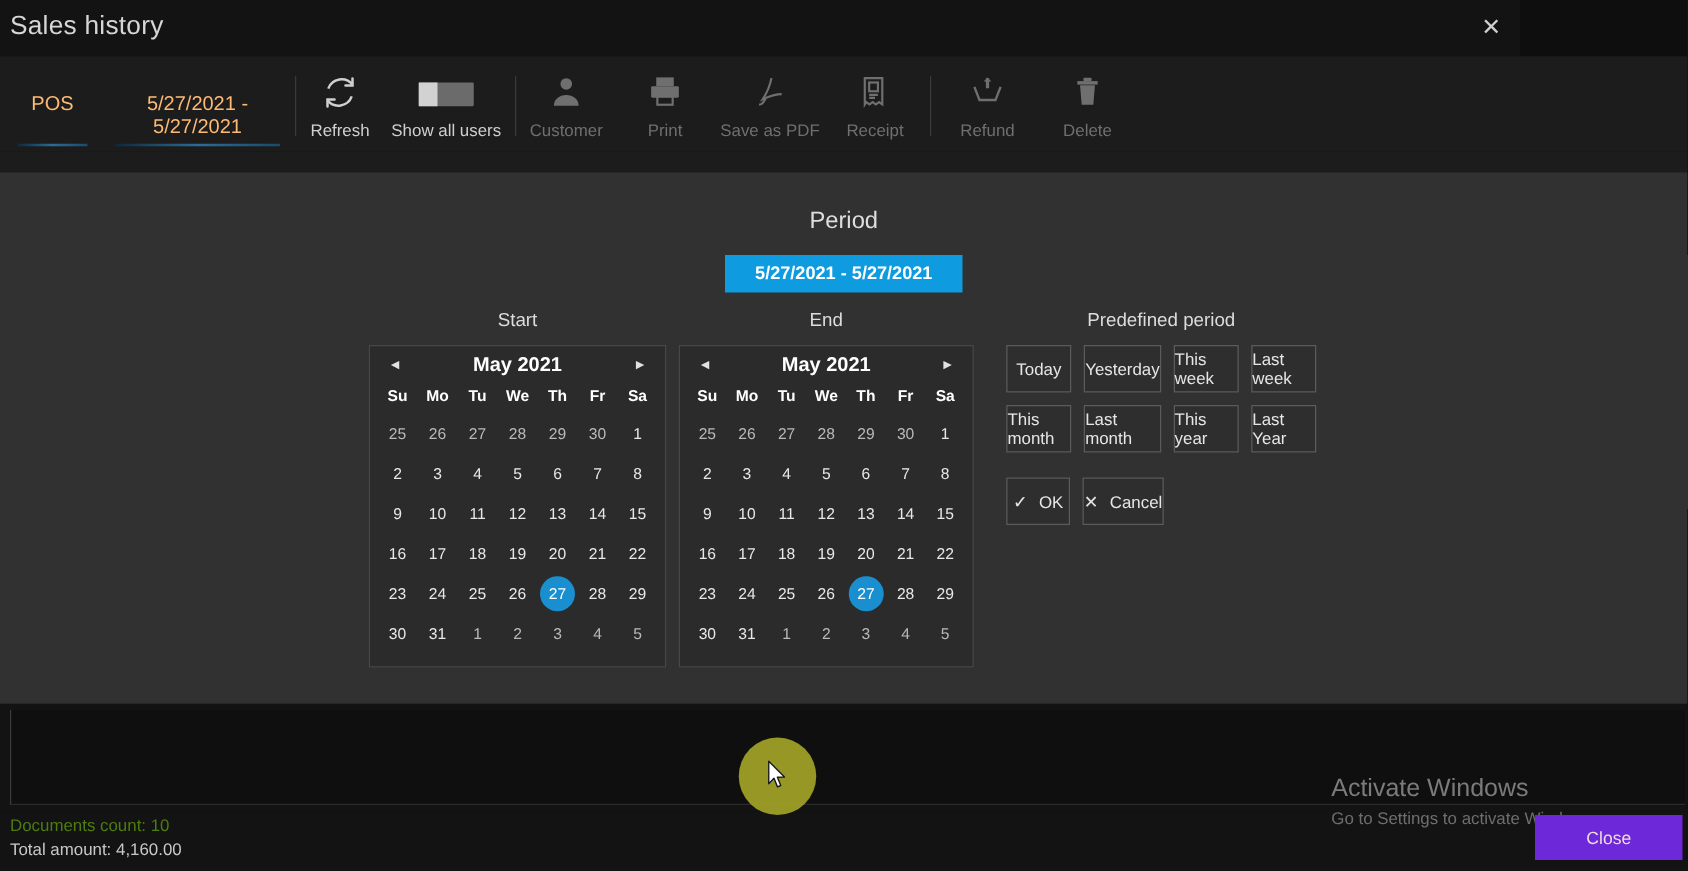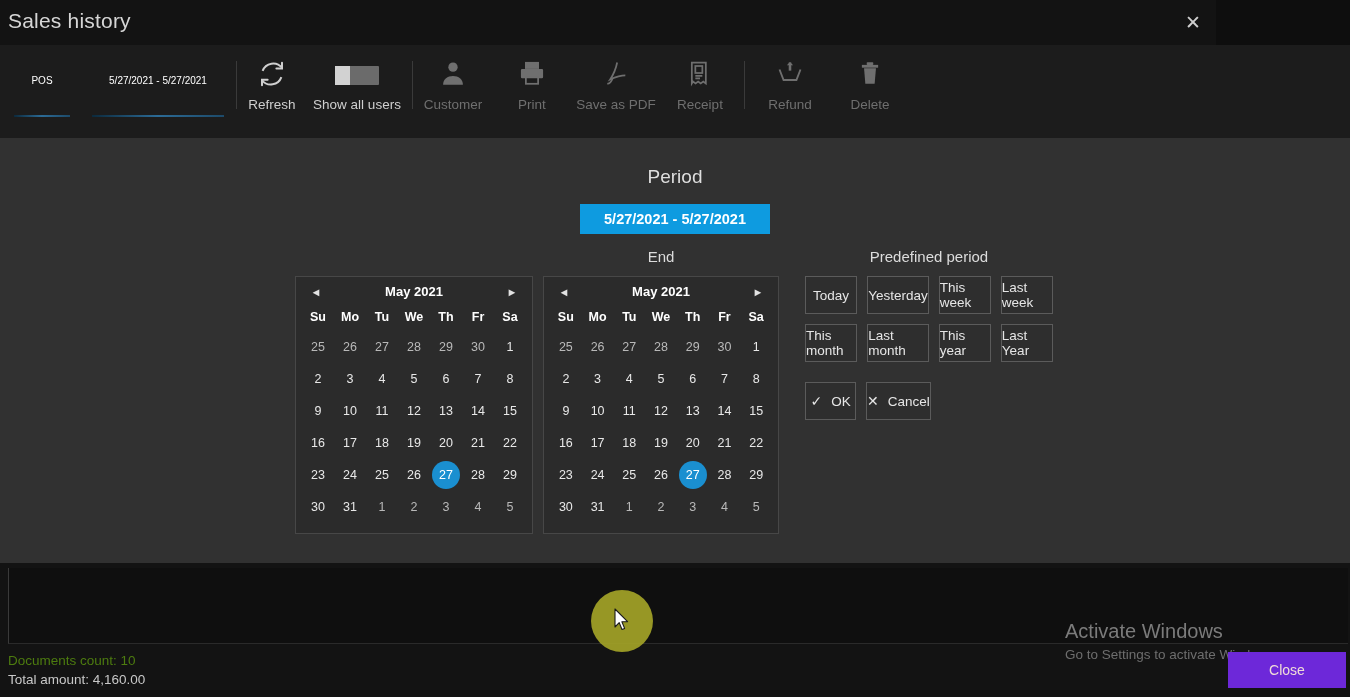--- a/index.html
+++ b/index.html
@@ -26,21 +26,21 @@
     font-weight: 300; cursor: pointer;
   }
 
   
   .toolbar {
     position: absolute; left: 0; top: 45px; width: 1350px; height: 76px;
     background: #1c1c1c;
   }
   .tb-tab {
     position: absolute; top: 0; height: 76px; text-align: center;
-    color: #ffffff; font-size: 10px;
+    color: #fdba74; font-size: 16px;
   }
   .tb-tab .lbl { position: absolute; left: 0; right: 0; top: 30px; }
   .tb-tab .uline {
     position: absolute; left: 8px; right: 8px; bottom: 4px; height: 2px;
     background: linear-gradient(to right, #0c2a3d, #2c6b96, #1d4a69);
   }
   #tab-pos { left: 6px; width: 72px; }
   #tab-range { left: 84px; width: 148px; }
 
   .tbsep {
@@ -135,21 +135,21 @@
   
   .cal {
     position: absolute; top: 138px; width: 238px; height: 258px;
     background: #2b2b2b; border: 1px solid #474747;
   }
   #cal-start { left: 295px; }
   #cal-end   { left: 543px; width: 236px; }
   .cal .navrow { position: relative; height: 30px; }
   .cal .navrow .mlabel {
     position: absolute; left: 0; right: 0; top: 7px; text-align: center;
-    font-size: 13px; font-weight: bold; color: #ffffff;
+    font-size: 16px; font-weight: bold; color: #ffffff;
   }
   .cal .arrow {
     position: absolute; top: 7px; width: 20px; height: 16px;
     color: #e2e2e2; font-size: 11px; text-align: center; line-height: 16px; cursor: pointer;
   }
   .cal .arrow.prev { left: 10px; }
   .cal .arrow.next { right: 10px; }
 
   .dowrow { display: flex; padding: 0 6px; }
   .dowrow div {
@@ -327,20 +327,21 @@
   </div>
 
   <div class="overlay">
 
     <div class="ohdr">Period</div>
 
     <div class="rangebtn">
       <span>5/27/2021 - 5/27/2021</span>
     </div>
 
+    <div class="col-title" id="title-start">Start</div>
     <div class="col-title" id="title-end">End</div>
     <div class="col-title" id="title-pre">Predefined period</div>
 
     <div class="cal" id="cal-start">
       <div class="navrow">
         <div class="arrow prev">◄</div>
         <div class="mlabel">May 2021</div>
         <div class="arrow next">►</div>
       </div>
       <div class="dowrow">

